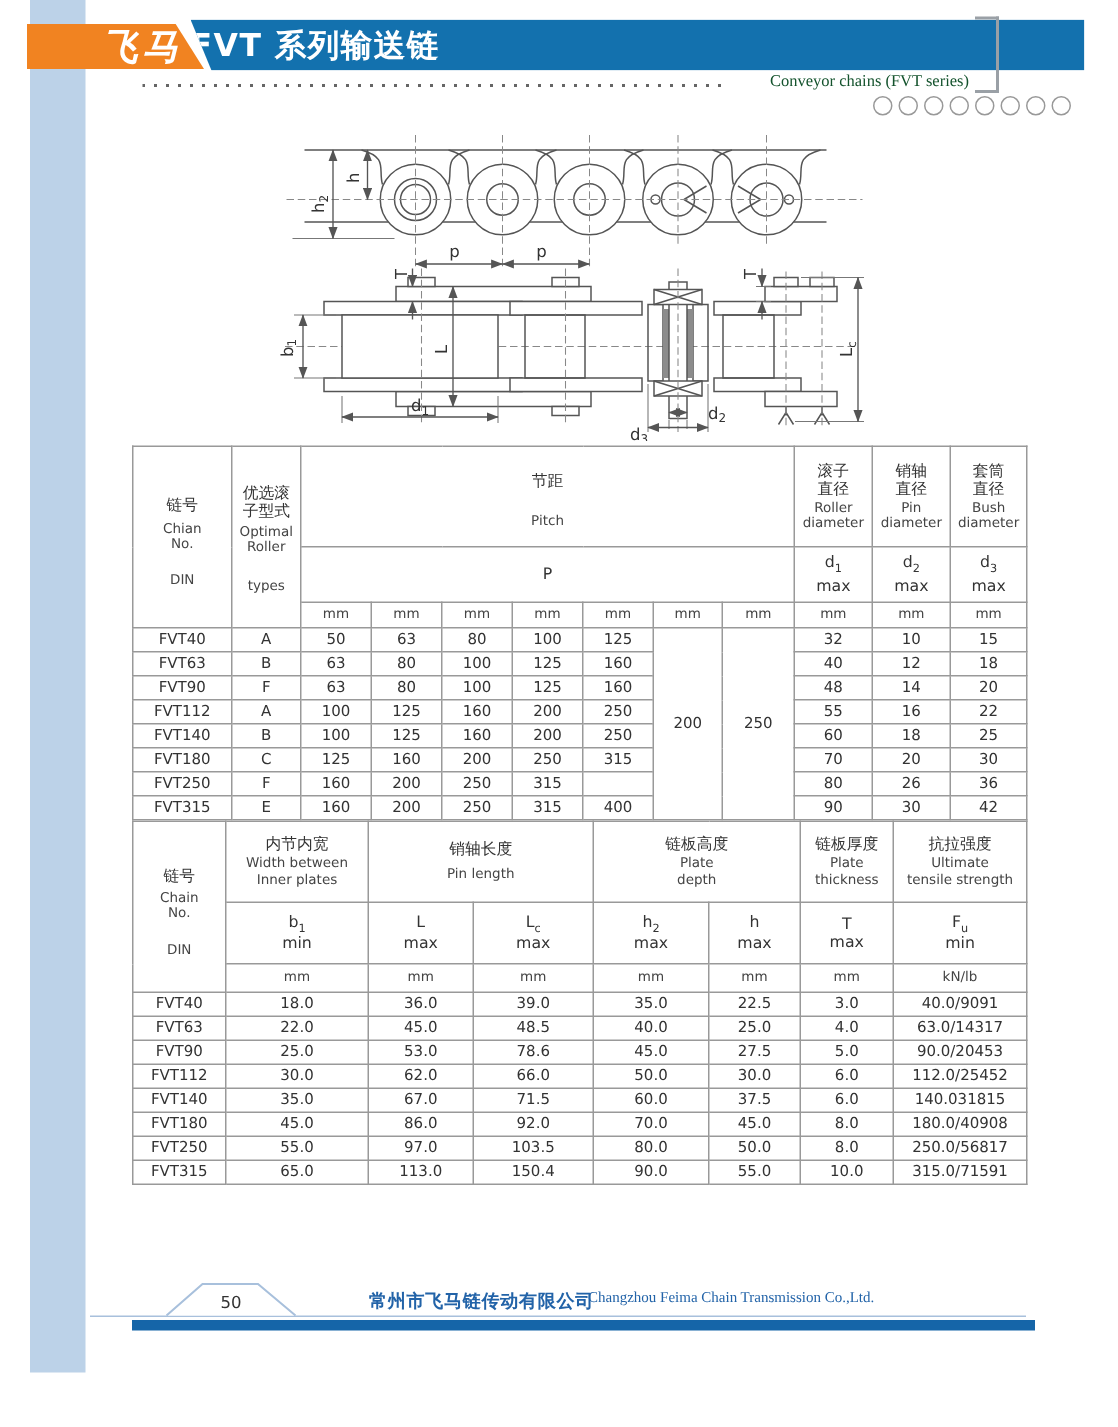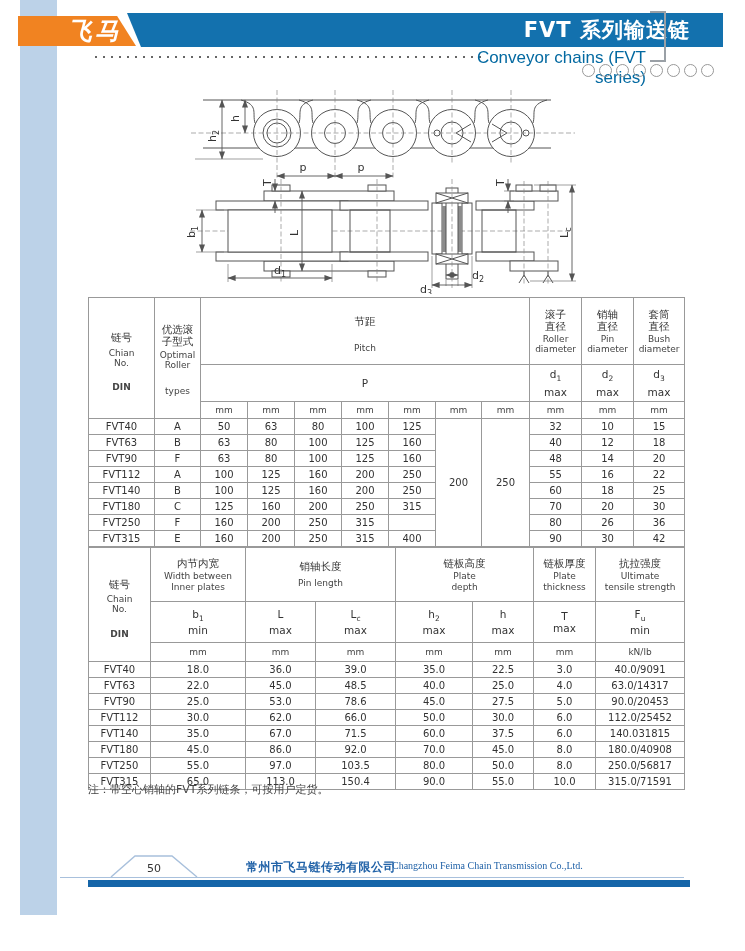--- a/index.html
+++ b/index.html
@@ -4,33 +4,33 @@
 <style>
   html,body{margin:0;padding:0;}
   body{width:745px;height:951px;position:relative;background:#fff;overflow:hidden;
        font-family:"DejaVu Sans","Liberation Sans",sans-serif;color:#333;}
   .abs{position:absolute;}
   
   .stripe{left:20px;top:0;width:37px;height:915px;background:#bcd2e8;z-index:1;}
   
   .banner{left:127px;top:13px;width:596px;height:34px;background:#1371ae;z-index:2;
           clip-path:polygon(0 0,596px 0,596px 34px,14px 34px);}
-  .banner .title{display:block;line-height:34px;text-align:right;padding-right:33px;
+  .banner .title{display:block;line-height:34px;text-align:left;padding-right:33px;
           color:#fff;font-size:21px;font-weight:600;letter-spacing:1px;}
   .logo{left:18px;top:16px;width:118px;height:30px;background:#f18321;z-index:3;
         clip-path:polygon(0 0,84% 0,100% 100%,0 100%);
         display:flex;align-items:center;justify-content:flex-end;}
   .logo span{color:#fff;font-family:"Liberation Serif","DejaVu Serif",serif;
         font-size:24px;font-weight:bold;font-style:italic;letter-spacing:3px;padding-right:14px;}
   .bracket{left:650px;top:11px;width:14px;height:47px;z-index:4;
         border-top:2px solid #9aa0a6;border-right:2px solid #9aa0a6;border-bottom:2px solid #9aa0a6;}
   .dots{left:95px;top:56px;width:388px;height:2px;
         background:repeating-linear-gradient(90deg,#666 0 2px,transparent 2px 8px);}
   .subtitle{left:470px;top:48px;width:176px;text-align:right;
-        font-family:Liberation Sans, sans-serif;font-size:17px;color:#0369a1;}
+        font-family:Liberation Serif, serif;font-size:11px;color:#14532d;}
   .circles{left:582px;top:64px;display:flex;gap:4px;}
   .circles i{width:11px;height:11px;border:1.5px solid #999;border-radius:50%;display:block;}
   
   svg text{font-family:"DejaVu Sans",sans-serif;font-size:11px;fill:#333;}
   svg .geo{stroke:#555;stroke-width:1;fill:none;}
   svg .fillw{fill:#fff;}
   svg .dash{stroke:#888;stroke-width:.7;stroke-dasharray:5 2.5;fill:none;}
   svg .dim{stroke:#555;stroke-width:.9;fill:none;}
   svg .ext{stroke:#777;stroke-width:.7;fill:none;}
   
@@ -40,21 +40,21 @@
   table{border:1px solid #777;}
   .t1{left:88px;top:297px;width:596px;}
   .t2{left:88px;top:547px;width:596px;}
   .h66 th,.h66{height:66px;}
   .rowP th{height:36px;font-size:10.5px;}
   .rowU th{height:16px;font-size:9px;color:#444;}
   tbody td{height:15px;font-size:10px;}
   .zh{font-size:10.5px;}
   .en{font-size:9px;color:#444;}
   .mt2{margin-top:2px;}.mt4{margin-top:4px;}.mt6{margin-top:6px;text-align:center;}
-  .mt8{margin-top:8px;}.mt14{margin-top:14px;font-weight:bold;}.mt16{margin-top:16px;}
+  .mt8{margin-top:8px;}.mt14{margin-top:14px;}.mt16{margin-top:16px;}
   sub{font-size:7.5px;}
   .n2 th{height:53px;}
   .sym th{height:40px;font-size:10.5px;margin-left:40px;}
   .u2 th{height:18px;font-size:9px;color:#444;}
   
   .notes{left:88px;top:782px;width:610px;}
   .notes .nzh{font-size:11px;line-height:16px;color:#444;}
   .notes .nen{font-size:10.5px;line-height:15px;color:#444;}
   
   .fline{left:60px;top:877px;width:624px;height:1px;background:#a8c0dc;}
@@ -560,21 +560,20 @@
         <td>150.4</td>
         <td>90.0</td>
         <td>55.0</td>
         <td>10.0</td>
         <td>315.0/71591</td>
       </tr>
     </tbody>
 </table>
 
 <div class="abs notes">
-  <div class="nzh">注：带空心销轴的FVT系列链条，可按用户定货。</div>
 </div>
 
 <div class="abs fline"></div>
 <svg class="abs ftrap" width="92" height="26" viewBox="0 0 92 26">
   <path d="M3 24 L27 3 H64 L89 24" fill="#fff" stroke="#a8c0dc" stroke-width="1.4"></path>
   <text x="46" y="19" text-anchor="middle" font-size="13" fill="#222" font-family="Liberation Serif, DejaVu Serif, serif">50</text>
 </svg>
 <div class="abs fbar"></div>
 <div class="abs co-zh">常州市飞马链传动有限公司</div>
 <div class="abs co-en">Changzhou Feima Chain Transmission Co.,Ltd.</div>

